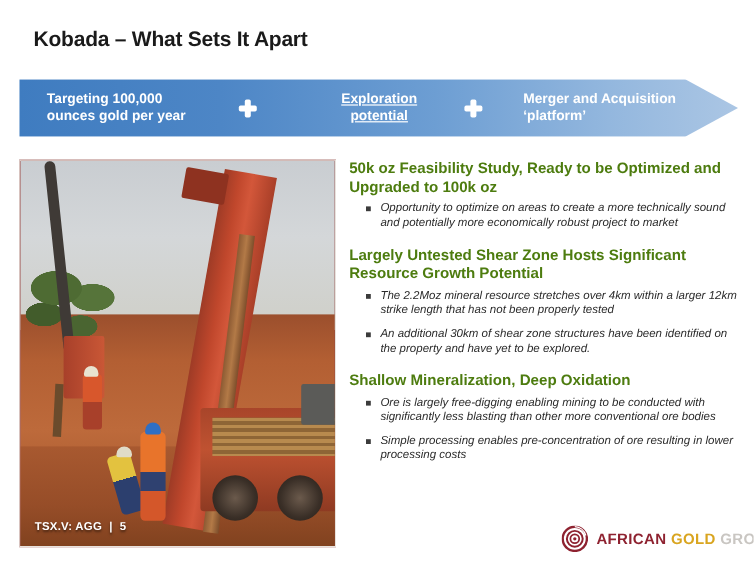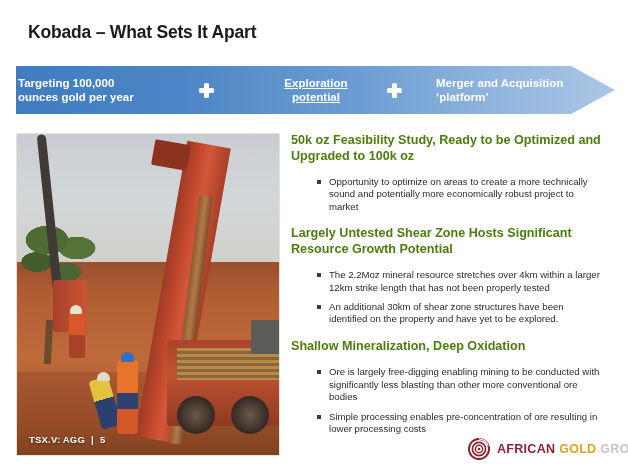--- a/index.html
+++ b/index.html
@@ -49,21 +49,21 @@
     position: absolute;
     top: 0;
     height: 48px;
     display: flex;
     align-items: center;
     color: #ffffff;
     font-size: 11.5px;
     font-weight: bold;
     line-height: 14.5px;
   }
-  .seg1 { left: 2px; width: 160px; }
+  .seg1 { left: 23px; width: 160px; }
   .seg2 { left: 240px; width: 120px; justify-content: center; text-align: center; text-decoration: underline; }
   .seg3 { left: 420px; width: 185px; }
   .seg-text { display: block; }
 
   .plus {
     position: absolute;
     top: 17px;
     width: 15px;
     height: 15px;
   }
@@ -209,22 +209,23 @@
     color: #4d7c0f;
     font-size: 12.6px;
     font-weight: bold;
     line-height: 15.5px;
     margin: 0 0 4px 0;
   }
   .head2 { margin-top: 13px; }
   .head3 { margin-top: 13px; }
   .bullets {
     list-style: none;
-    margin: 12px;
+    margin: 0;
     padding: 0 0 0 14px;
+    font-style: italic;
   }
   .bullets li {
     position: relative;
     font-size: 9.6px;
     line-height: 12.4px;
     color: #2b2b2b;
     padding-left: 12px;
     margin-bottom: 7px;
   }
   .bullets li:last-child { margin-bottom: 0; }

